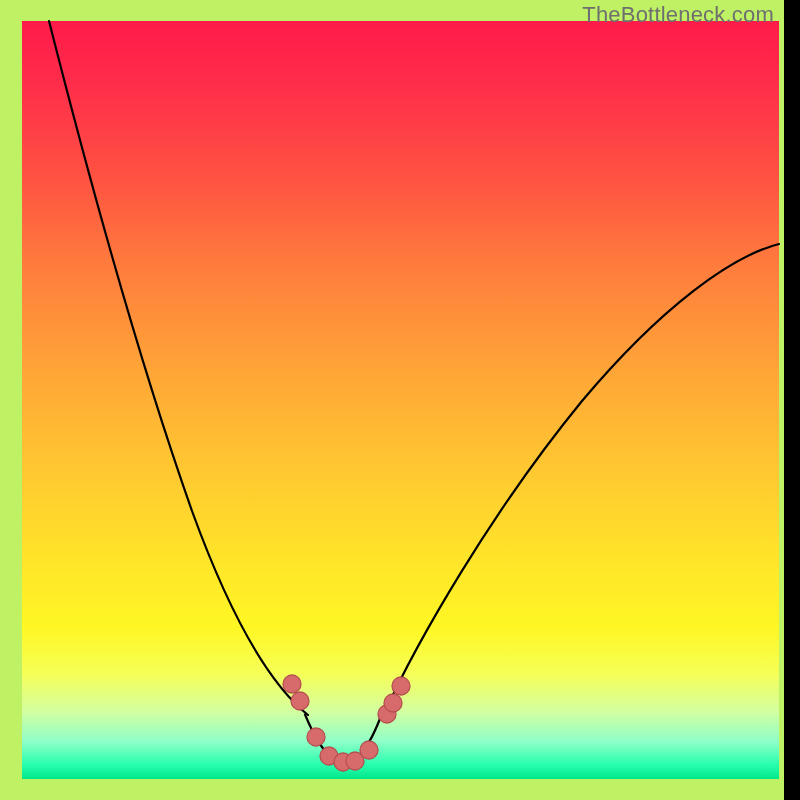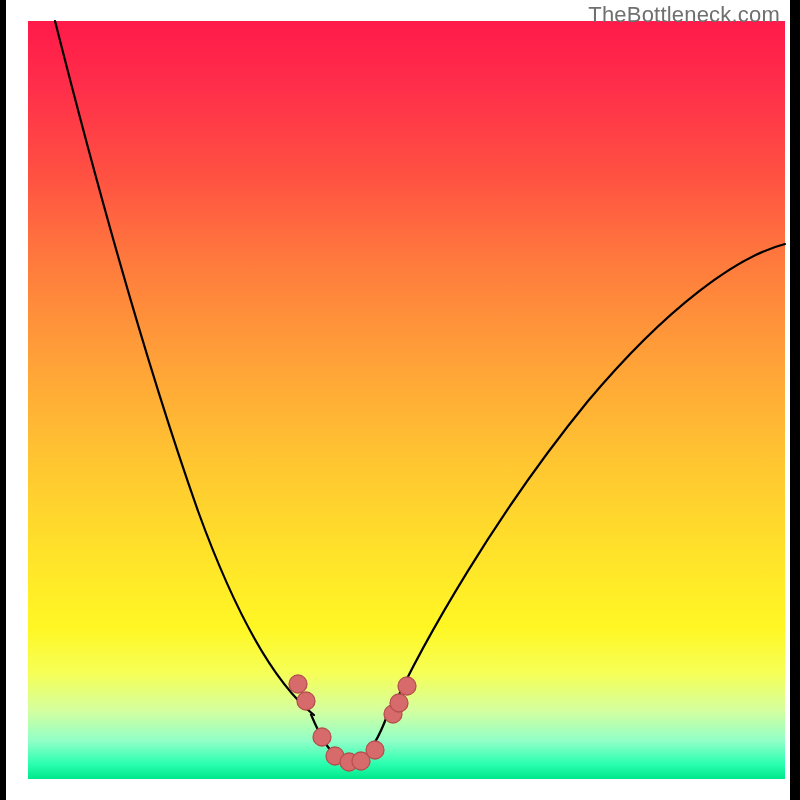--- a/index.html
+++ b/index.html
@@ -7,24 +7,24 @@
     padding: 0;
     width: 800px;
     height: 800px;
     background: #000;
     overflow: hidden;
     font-family: Arial, Helvetica, sans-serif;
   }
   .frame {
     position: absolute;
     top: 0;
-    left: 6px;
+    left: 0;
     width: 784px;
     height: 800px;
-    background: #ffffff;
+    background: #bef264;
   }
   .plot {
     position: absolute;
     top: 21px;
     left: 22px;
     width: 757px;
     height: 758px;
     background: linear-gradient(to bottom,
       #ff1a4a 0%,
       #ff2f4a 9%,

